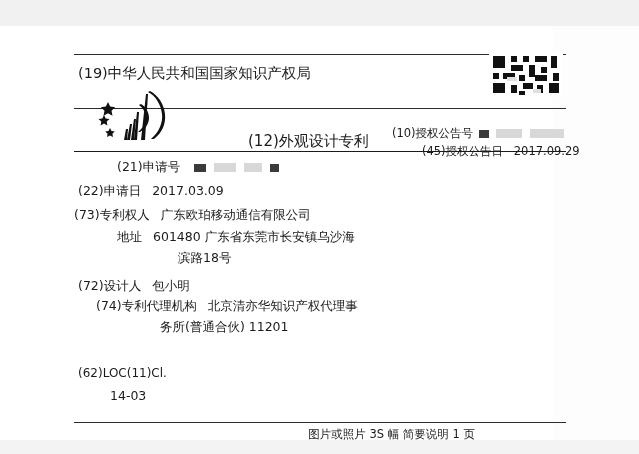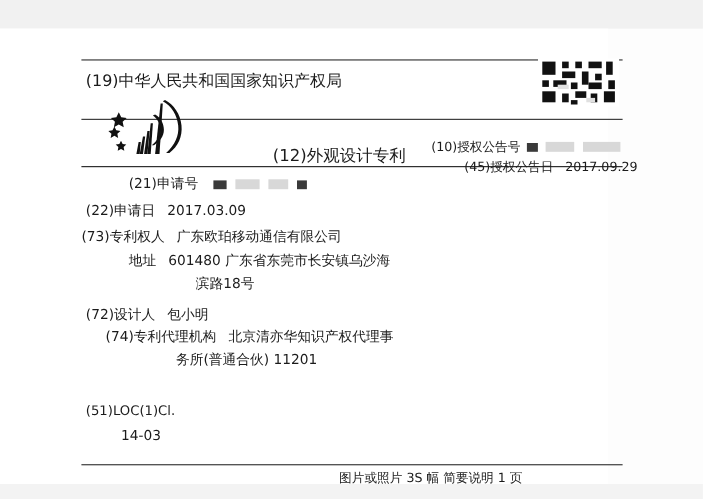--- a/index.html
+++ b/index.html
@@ -243,21 +243,21 @@
     </div>
 
     <div class="row" style="left:96px; top:272px;">
       <span class="code">(74)专利代理机构</span>
       <span class="val">北京清亦华知识产权代理事</span>
     </div>
     <div class="sub" style="left:160px; top:293px;">务所(普通合伙) 11201</div>
 
 
     <div class="row" style="left:78px; top:339px; font-size:12px;">
-      <span class="code">(51)LOC(1)Cl.</span>
+      <span class="code">(62)LOC(11)Cl.</span>
     </div>
     <div class="sub" style="left:110px; top:362px;">14-03</div>
 
     <div class="foot-line"></div>
     <div class="footer">图片或照片 3S 幅  简要说明 1 页</div>
 
   </div>
 </div>
 
 </body></html>

